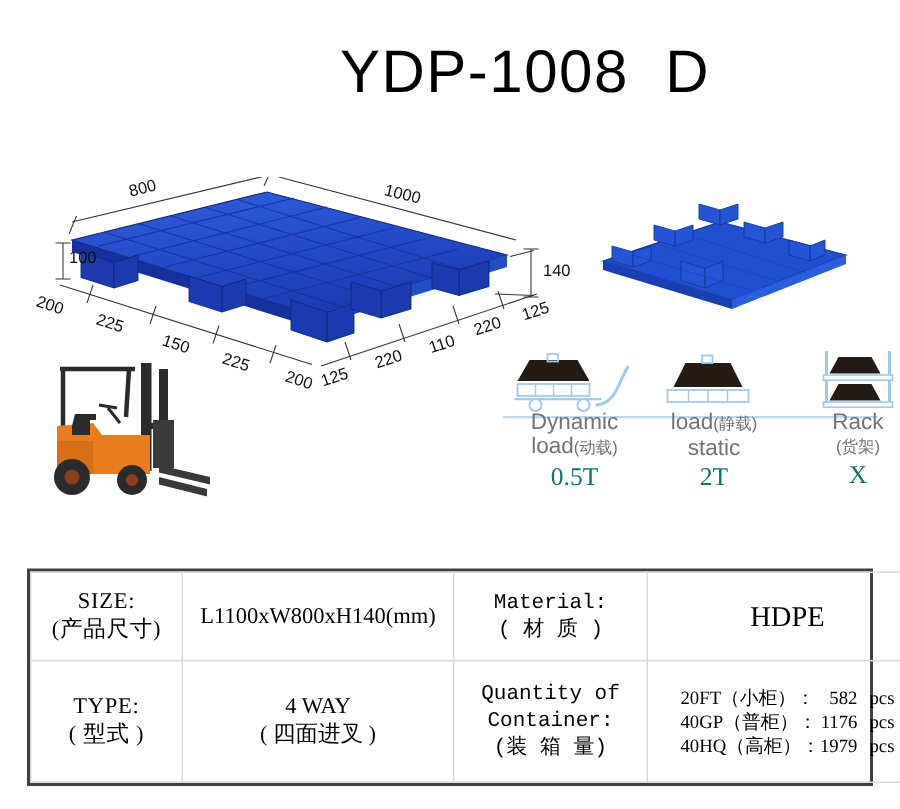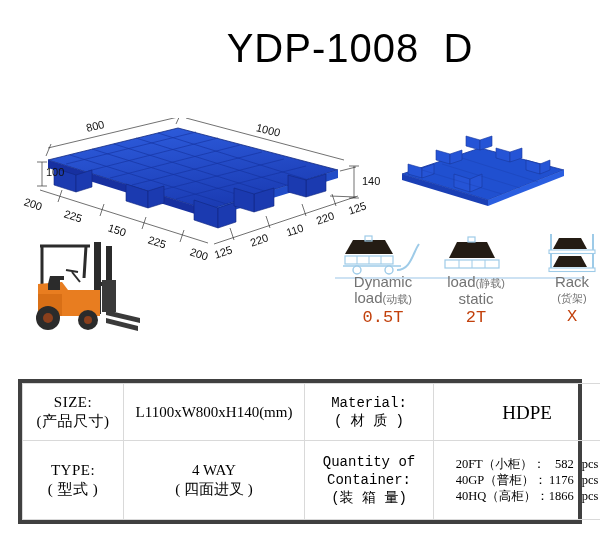--- a/index.html
+++ b/index.html
@@ -43,29 +43,29 @@
   
   .loads{position:absolute;left:335px;top:232px;width:255px;height:110px;}
   .load-col{position:absolute;top:0;text-align:center;}
   .load-icon{height:42px;position:relative;}
   .load-text{
     font-family:Liberation Sans, sans-serif;
     font-size:15px;line-height:16px;color:#737373;
   }
   .load-text .cn{font-size:11px;}
   .load-val{
-    font-family:Liberation Mono, monospace;
-    font-size:17px;line-height:20px;margin-top:1px;color:#c2410c;
+    font-family:Liberation Serif, serif;
+    font-size:17px;line-height:20px;margin-top:1px;color:#0f766e;
   }
 
   
   .spec-table{
     position:absolute;left:18px;top:379px;
     width:564px;height:145px;
-    border:4px solid #404040;
+    border:2px solid #404040;
     border-collapse:collapse;
     background:#fff;
     box-sizing:border-box;
   }
   .spec-table table{
     width:100%;height:100%;
     border-collapse:collapse;
     table-layout:fixed;
   }
   .spec-table td{
@@ -377,21 +377,21 @@
         </td>
         <td class="c4">
           <div class="qty-list">
             <div class="qty-row">
               <span class="q-name">20FT（小柜）：</span><span class="q-num">582</span><span class="q-unit">pcs</span>
             </div>
             <div class="qty-row">
               <span class="q-name">40GP（普柜）：</span><span class="q-num">1176</span><span class="q-unit">pcs</span>
             </div>
             <div class="qty-row">
-              <span class="q-name">40HQ（高柜）：</span><span class="q-num">1866</span><span class="q-unit">pcs</span>
+              <span class="q-name">40HQ（高柜）：</span><span class="q-num">1979</span><span class="q-unit">pcs</span>
             </div>
           </div>
         </td>
       </tr>
     </tbody>
       </table>
   </div>
 
 </div>
 

